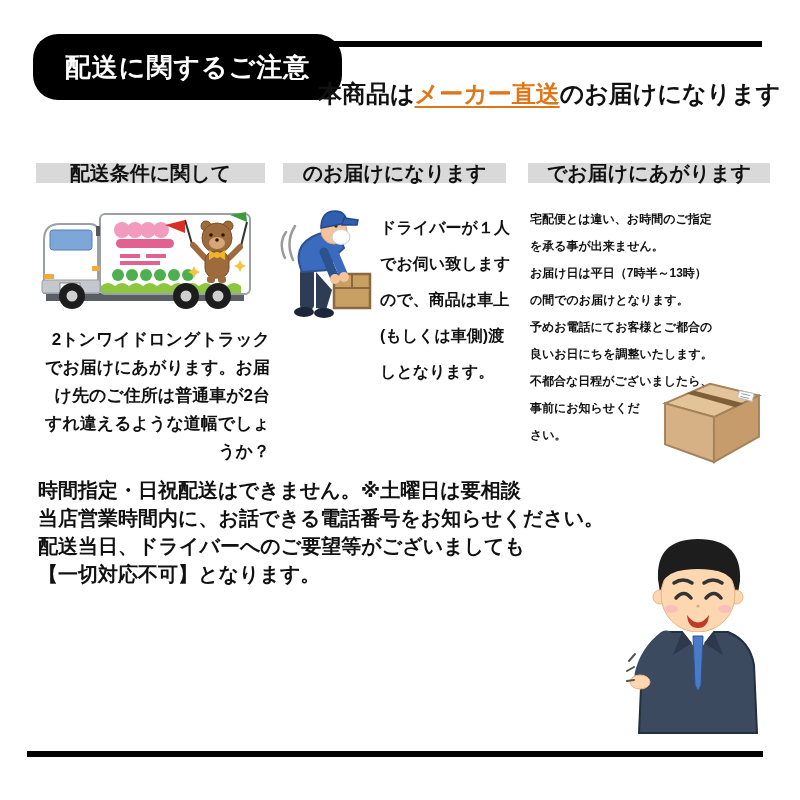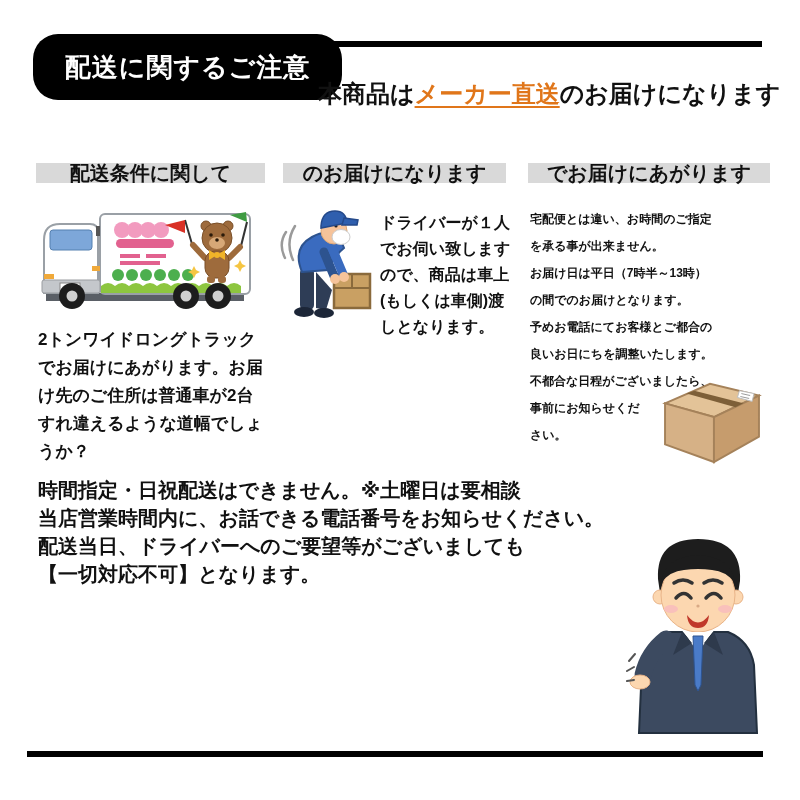--- a/index.html
+++ b/index.html
@@ -12,24 +12,24 @@
   .subtitle{position:absolute;left:318px;top:78px;font-size:24px;font-weight:700;color:#111;white-space:nowrap;}
   .subtitle .hl{color:#e0761a;text-decoration:underline;text-underline-offset:4px;text-decoration-thickness:2px;}
   
   .col-head{position:absolute;top:163px;height:20px;background:#d9d9d9;display:flex;align-items:center;justify-content:center;
             font-size:20px;font-weight:700;color:#111;}
   .ch1{left:36px;width:229px;}
   .ch2{left:283px;width:223px;}
   .ch3{left:528px;width:242px;}
   .pre{white-space:pre-line;font-weight:700;color:#111;}
   .col1-art{position:absolute;left:34px;top:208px;width:224px;height:112px;}
-  .col1-body{position:absolute;left:38px;top:326px;width:232px;font-size:17px;line-height:28px;}
+  .col1-body{position:absolute;left:38px;top:326px;width:232px;font-size:17px;line-height:28px;text-align:right;}
   .col2-row{position:absolute;left:276px;top:204px;width:236px;display:flex;gap:4px;}
   .col2-art{width:100px;height:118px;flex:0 0 auto;}
-  .col2-side{font-size:16px;line-height:26px;padding-top:6px;}
+  .col2-side{font-size:16px;line-height:36px;padding-top:6px;}
   .col2-body{position:absolute;left:277px;top:330px;width:240px;font-size:16.5px;line-height:28px;}
   .col3-body{position:absolute;left:530px;top:206px;width:248px;font-size:12px;line-height:27px;}
   .col3-art{position:absolute;left:653px;top:374px;width:118px;height:90px;}
   
   .note1{position:absolute;left:38px;top:476px;width:620px;font-size:20px;line-height:28px;}
   .note2{position:absolute;left:38px;top:600px;width:620px;font-size:20px;line-height:28px;}
   .clerk-art{position:absolute;left:626px;top:533px;width:145px;height:205px;}
   .bottom-rule{position:absolute;left:27px;top:751px;width:736px;height:6px;background:#000;}
 </style>
 </head>

